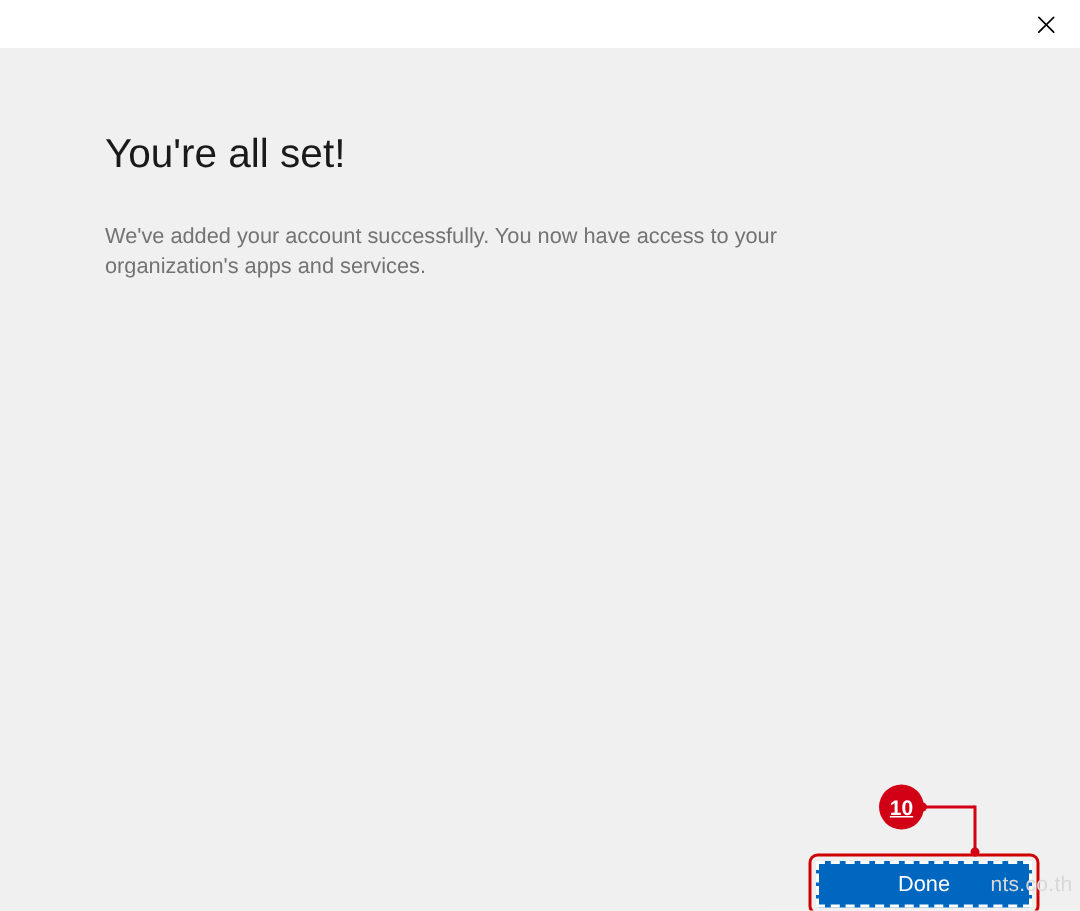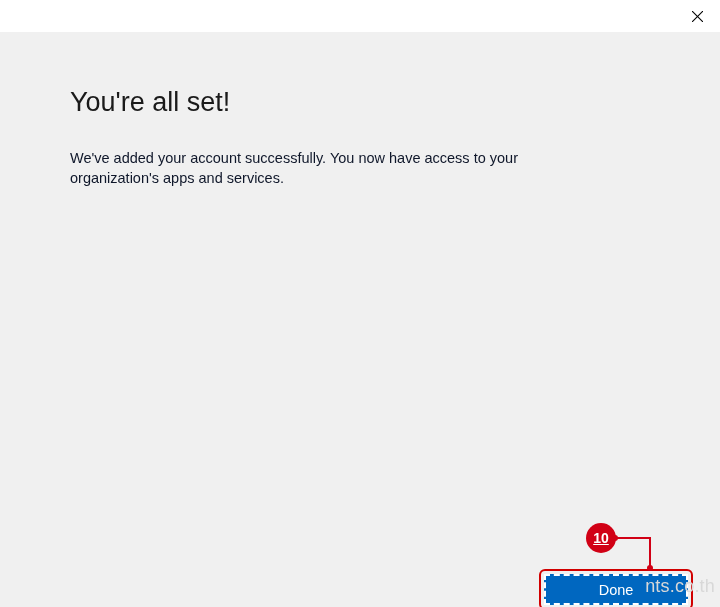--- a/index.html
+++ b/index.html
@@ -35,21 +35,21 @@
       position: relative;
     }
     .page-title {
       font-size: 27px;
       font-weight: 300;
       color: #1a1a1a;
       margin-bottom: 30px;
     }
     .body-text {
       font-size: 14.5px;
-      color: #0f172a;
+      color: #737373;
       line-height: 1.4;
       max-width: 540px;
     }
     .done-wrapper {
       position: absolute;
       bottom: 21px;
       right: 27px;
       border: 2px solid #d10000;
       border-radius: 6px;
       padding: 3px;
@@ -121,21 +121,21 @@
       bottom: 90px; right: 102px;
     }
     .conn-dot2 {
       width: 6px; height: 6px; background:#d10015; border-radius:50%;
       bottom: 60px; right: 67px;
     }
     .watermark {
       position: absolute;
       bottom: 34px;
       right: 5px;
-      font-size: 18px;
+      font-size: 14px;
       color: #d8d8d8;
       letter-spacing: 0.2px;
     }
   </style>
 </head>
 <body>
 
 <div class="titlebar">
   <div class="close-btn">
     <svg viewBox="0 0 10 10">

